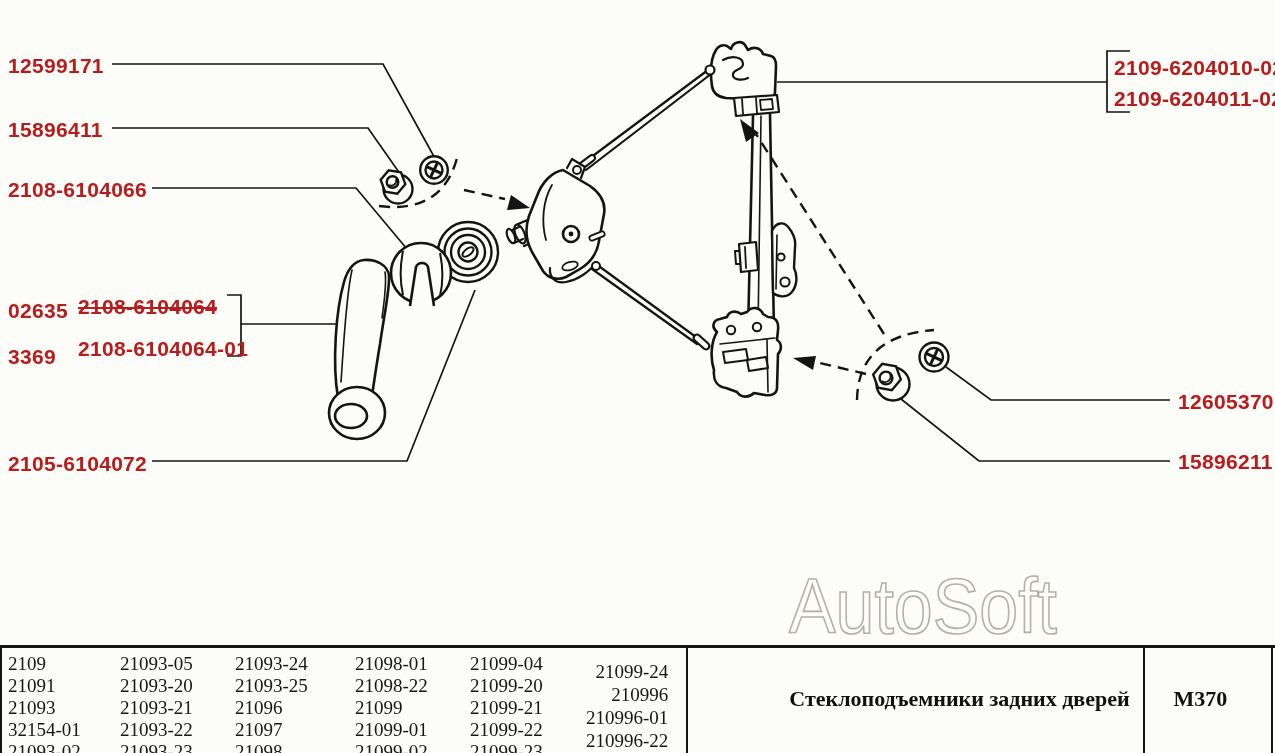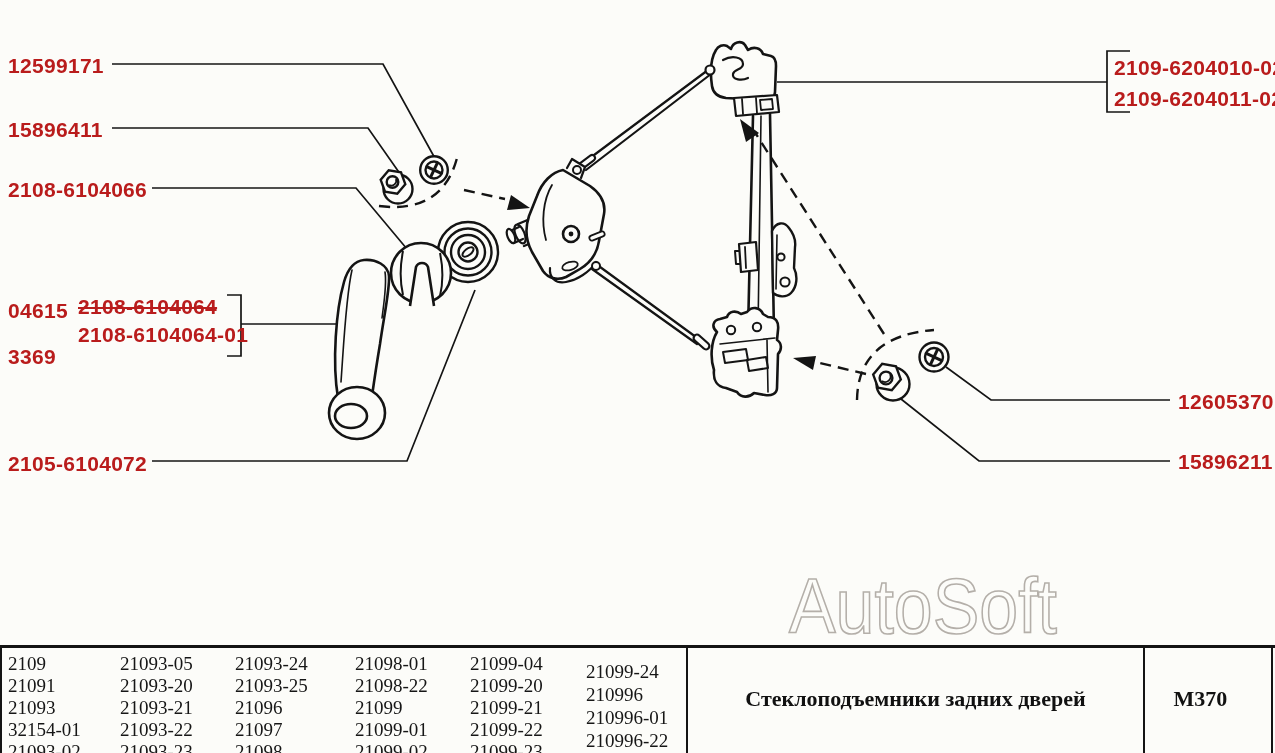--- a/index.html
+++ b/index.html
@@ -21,25 +21,25 @@
   }
   .struck{text-decoration:line-through;text-decoration-thickness:2px;}
   
   .tline{position:absolute;background:#141414;}
   .tcol{position:absolute;color:#161616;}
   .tcell{
     height:22px;
     font:19px "Liberation Serif",serif;
     white-space:nowrap;
   }
-  .tcell6{height:23px;font:19px "Liberation Serif",serif;white-space:nowrap;}
+  .tcell6{height:23px;font:19px "Liberation Serif",serif;white-space:nowrap;text-align:right;}
   .ttitle{
     position:absolute;left:688px;top:645px;width:455px;height:108px;
     display:flex;align-items:center;justify-content:center;
-    font:bold 22px "Liberation Serif",serif;color:#111;
+    font:bold 22px "Liberation Serif",serif;color:#111;padding-left:44px;
   }
   .tcode{
     position:absolute;left:1145px;top:645px;width:111px;height:108px;
     display:flex;align-items:center;justify-content:center;
     font:bold 22px "Liberation Serif",serif;color:#111;
   }
 </style>
 </head>
 <body>
 
@@ -199,24 +199,24 @@
       <polygon points="530,208 507,210 511,195"></polygon>
       <polygon points="740,119 759,133 746,142"></polygon>
       <polygon points="793,358 816,356 813,370"></polygon>
     </g>
   </svg>
 
   <div class="lbl" style="left:8px;top:55px">12599171</div>
   <div class="lbl" style="left:8px;top:119px">15896411</div>
   <div class="lbl" style="left:8px;top:179px">2108-6104066</div>
 
-  <div class="lbl" style="left:8px;top:300px">04615</div>
+  <div class="lbl" style="left:8px;top:300px">02635</div>
   <div class="lbl struck" style="left:78px;top:296px">2108-6104064</div>
   <div class="lbl" style="left:8px;top:346px">3369</div>
-  <div class="lbl" style="left:78px;top:324px">2108-6104064-01</div>
+  <div class="lbl" style="left:78px;top:338px">2108-6104064-01</div>
 
   <div class="lbl" style="left:8px;top:453px">2105-6104072</div>
 
   <div class="lbl" style="left:1114px;top:57px">2109-6204010-02</div>
   <div class="lbl" style="left:1114px;top:88px">2109-6204011-02</div>
 
   <div class="lbl" style="left:1178px;top:391px">12605370</div>
   <div class="lbl" style="left:1178px;top:451px">15896211</div>
 
   <div class="tline" style="left:0;top:645px;width:1275px;height:3px"></div>

